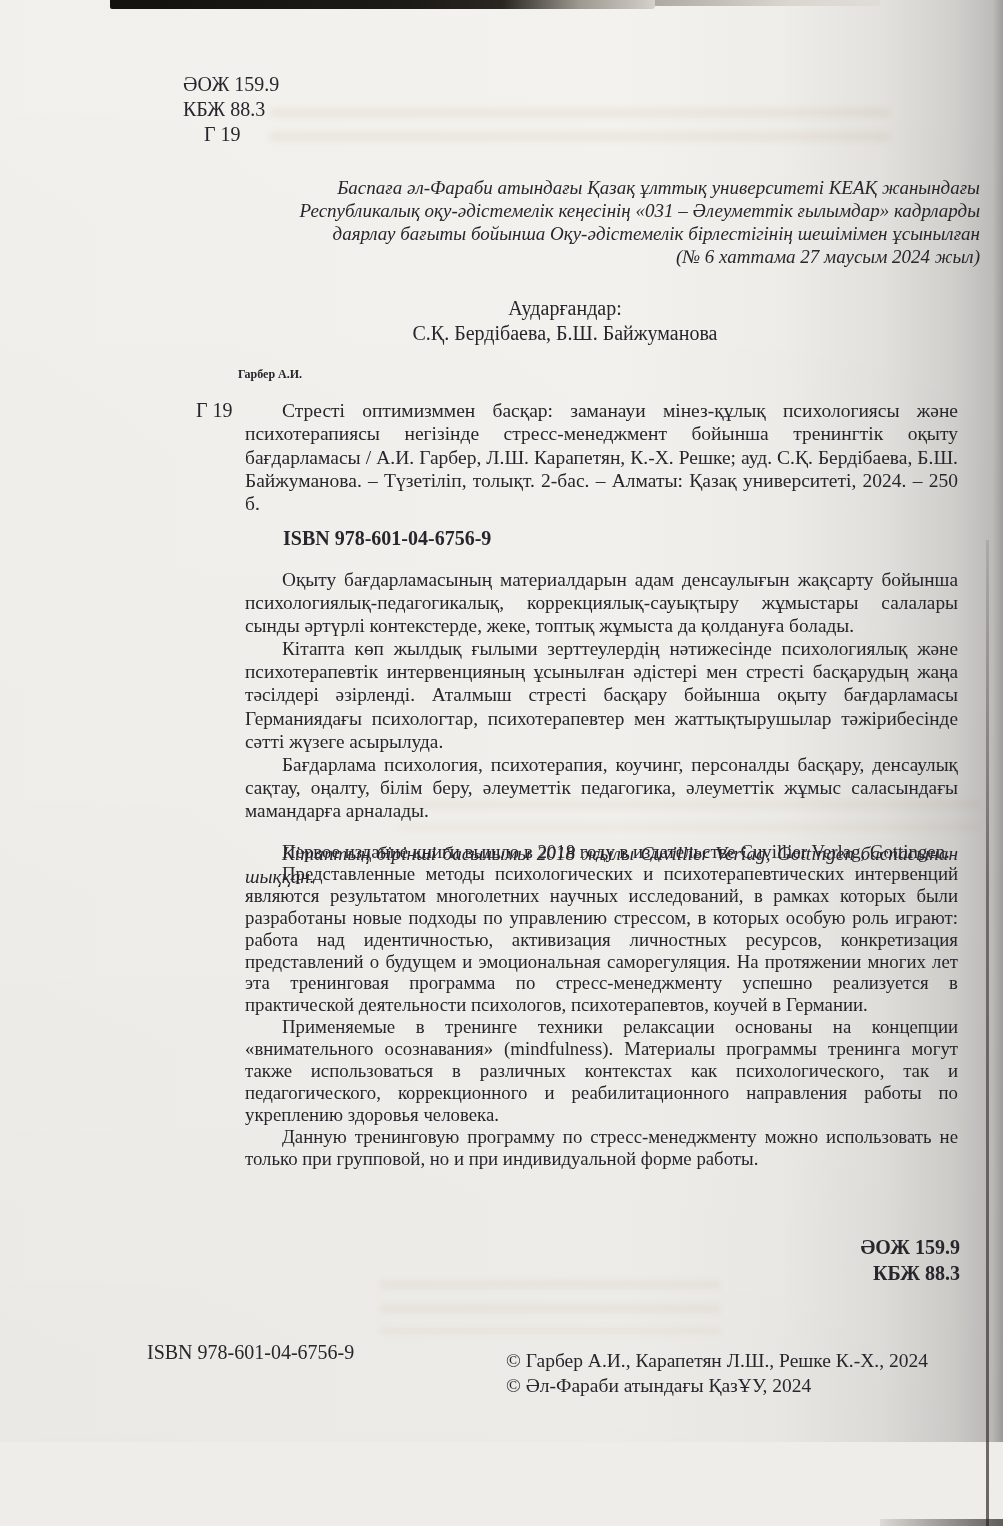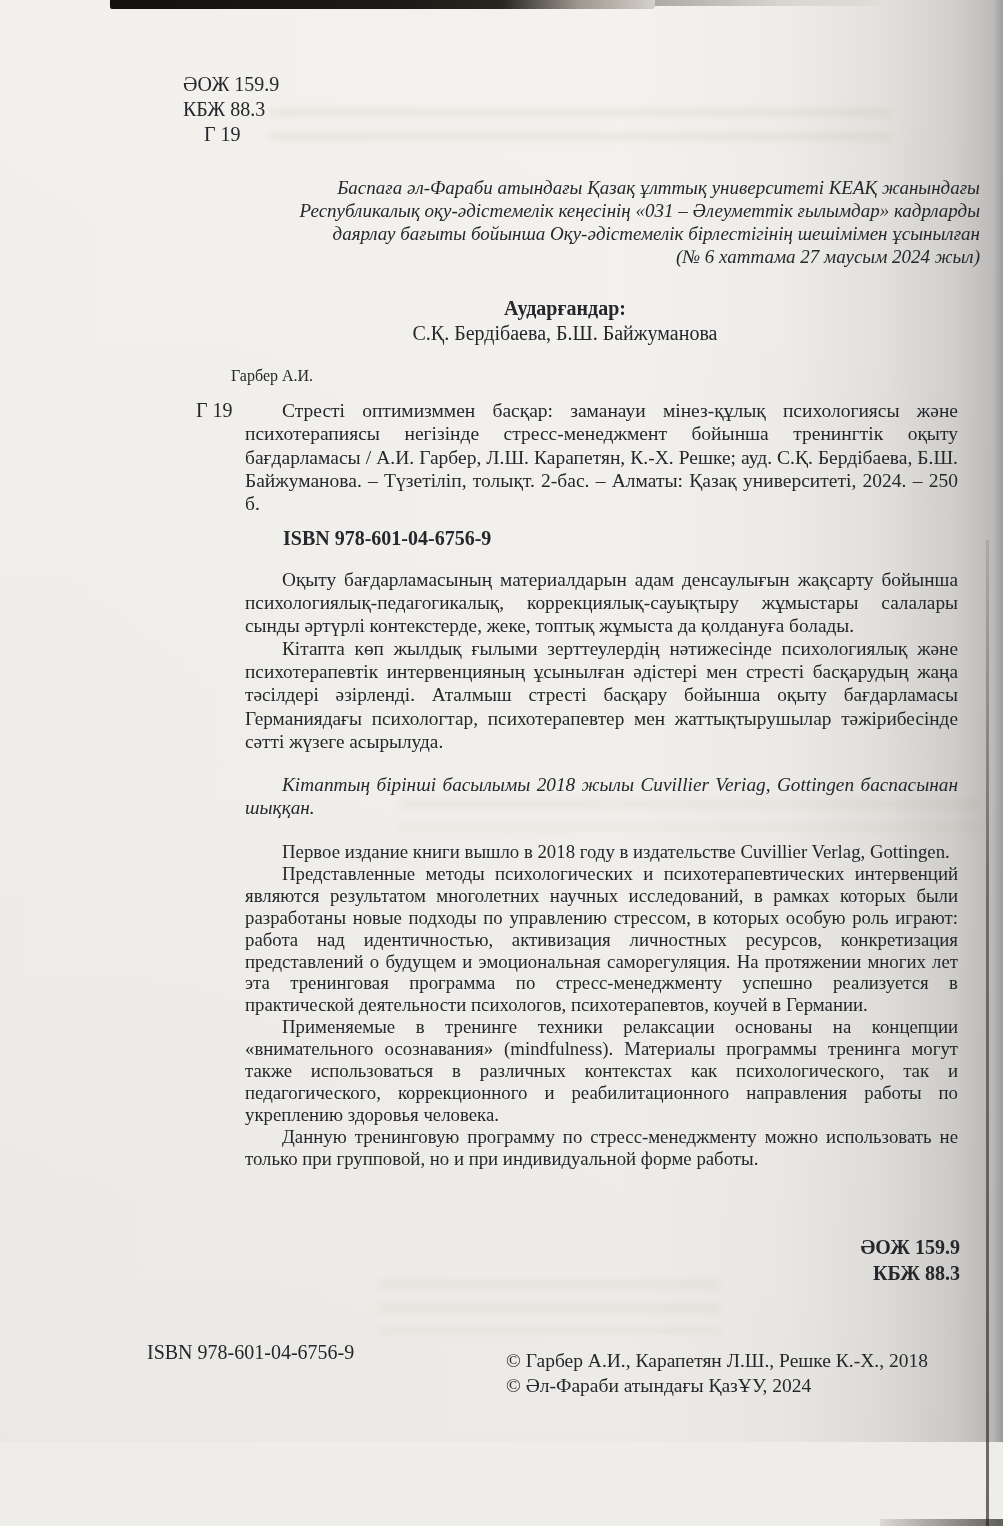--- a/index.html
+++ b/index.html
@@ -44,22 +44,22 @@
   }
   
   .codes-top{left:183px;top:72px;font-size:20px;line-height:25px;}
   .codes-top .sign{padding-left:21px;}
   .approval{
     left:150px;top:176px;width:830px;
     font-style:italic;font-size:19px;line-height:23px;
     text-align:right;white-space:pre-line;
   }
   .translators{left:215px;top:296px;width:700px;text-align:center;font-size:20px;line-height:25px;}
-  .translators .t-head{font-weight:bold;}
-  .author{left:231px;top:367px;font-size:16px;font-weight:normal;}
+  .translators .t-head{font-weight:normal;}
+  .author{left:238px;top:367px;font-size:12px;font-weight:bold;}
   .entry-sign{left:196px;top:399px;font-size:20px;}
   .entry{
     left:245px;top:399px;width:713px;
     font-size:19.5px;line-height:23.3px;
     text-align:justify;text-indent:37px;
   }
   .isbn-top{left:283px;top:527px;font-size:20px;font-weight:bold;}
   .annot-kz{
     left:245px;top:568px;width:713px;
     font-size:19.3px;line-height:23.1px;text-align:justify;
@@ -107,34 +107,35 @@
   </div>
 
   <div class="abs author">Гарбер А.И.</div>
   <div class="abs entry-sign">Г 19</div>
   <div class="abs entry">Стресті оптимизммен басқар: заманауи мінез-құлық психологиясы және психотерапиясы негізінде стресс-менеджмент бойынша тренингтік оқыту бағдарламасы / А.И. Гарбер, Л.Ш. Карапетян, К.-Х. Решке; ауд. С.Қ. Бердібаева, Б.Ш. Байжуманова. – Түзетіліп, толықт. 2-бас. – Алматы: Қазақ университеті, 2024. – 250 б.</div>
   <div class="abs isbn-top">ISBN 978-601-04-6756-9</div>
 
   <div class="abs annot-kz">
     <p>Оқыту бағдарламасының материалдарын адам денсаулығын жақсарту бойынша психологиялық-педагогикалық, коррекциялық-сауықтыру жұмыстары салалары сынды әртүрлі контекстерде, жеке, топтық жұмыста да қолдануға болады.</p>
     <p>Кітапта көп жылдық ғылыми зерттеулердің нәтижесінде психологиялық және психотерапевтік интервенцияның ұсынылған әдістері мен стресті басқарудың жаңа тәсілдері әзірленді. Аталмыш стресті басқару бойынша оқыту бағдарламасы Германиядағы психологтар, психотерапевтер мен жаттықтырушылар тәжірибесінде сәтті жүзеге асырылуда.</p>
+    <p>Бағдарлама психология, психотерапия, коучинг, персоналды басқару, денсаулық сақтау, оңалту, білім беру, әлеуметтік педагогика, әлеуметтік жұмыс саласындағы мамандарға арналады.</p>
     <p class="ital">Кітаптың бірінші басылымы 2018 жылы Cuvillier Veriag, Gottingen баспасынан шыққан.</p>
   </div>
 
   <div class="abs annot-ru">
     <p>Первое издание книги вышло в 2018 году в издательстве Cuvillier Verlag, Gottingen.</p>
     <p>Представленные методы психологических и психотерапевтических интервенций являются результатом многолетних научных исследований, в рамках которых были разработаны новые подходы по управлению стрессом, в которых особую роль играют: работа над идентичностью, активизация личностных ресурсов, конкретизация представлений о будущем и эмоциональная саморегуляция. На протяжении многих лет эта тренинговая программа по стресс-менеджменту успешно реализуется в практической деятельности психологов, психотерапевтов, коучей в Германии.</p>
     <p>Применяемые в тренинге техники релаксации основаны на концепции «внимательного осознавания» (mindfulness). Материалы программы тренинга могут также использоваться в различных контекстах как психологического, так и педагогического, коррекционного и реабилитационного направления работы по укреплению здоровья человека.</p>
     <p>Данную тренинговую программу по стресс-менеджменту можно использовать не только при групповой, но и при индивидуальной форме работы.</p>
   </div>
 
   <div class="abs codes-bottom">
     <div>ӘОЖ 159.9</div>
     <div>КБЖ 88.3</div>
   </div>
 
   <div class="abs footer-isbn">ISBN 978-601-04-6756-9</div>
   <div class="abs footer-copy">
-    <div>© Гарбер А.И., Карапетян Л.Ш., Решке К.-Х., 2018</div>
+    <div>© Гарбер А.И., Карапетян Л.Ш., Решке К.-Х., 2024</div>
     <div>© Әл-Фараби атындағы ҚазҰУ, 2024</div>
   </div>
 
 </div>
 
 </body></html>

